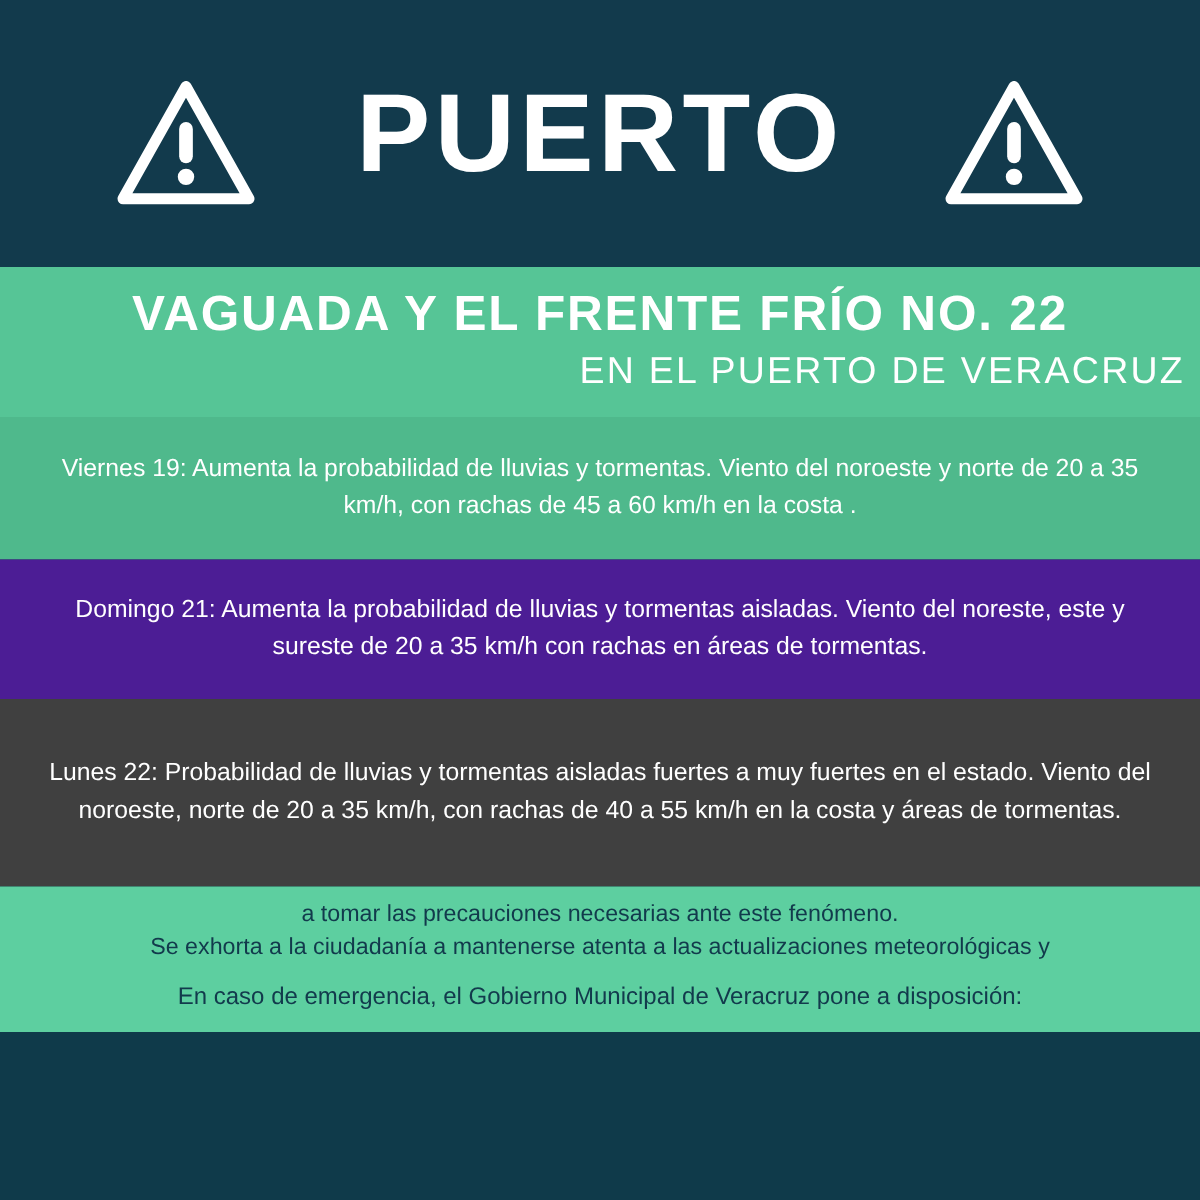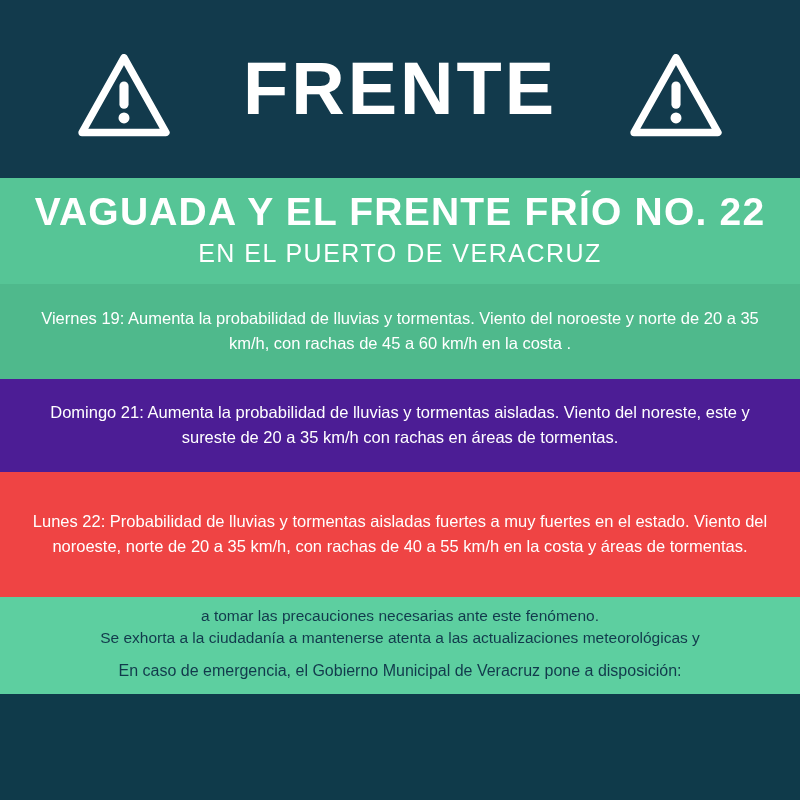--- a/index.html
+++ b/index.html
@@ -61,52 +61,53 @@
   
   .band-title {
     background: #56c596;
     padding: 14px 10px 16px 10px;
     text-align: center;
     flex: 0 0 auto;
   }
   .band-title .main {
     display: block;
     color: #ffffff;
-    font-size: 39px;
+    font-size: 33px;
     font-weight: bold;
     letter-spacing: 1.2px;
     line-height: 1.05;
   }
   .band-title .sub {
     display: block;
     color: #ffffff;
     font-size: 25px;
     font-weight: normal;
     letter-spacing: 1.5px;
     margin-top: 6px;
+    text-align: right;
   }
 
   
   .rows {
     flex: 0 0 auto;
   }
   .row {
     color: #ffffff;
     text-align: center;
     padding: 10px 26px;
     font-size: 16.5px;
     line-height: 1.55;
     display: flex;
     align-items: center;
     justify-content: center;
   }
   .row.r0 { background: #4fb98c; height: 75px; }
   .row.r1 { background: #46ac82; height: 73px; }
   .row.r2 { background: #4c1d95; height: 73px; }
-  .row.r3 { background: #ef4444; height: 105px; }
+  .row.r3 { background: #404040; height: 105px; }
 
   
   .cta {
     background: #5dcfa0;
     text-align: center;
     padding: 8px 20px 12px 20px;
     flex: 0 0 auto;
   }
   .cta-title {
     display: block;
@@ -130,21 +131,21 @@
 <div class="poster">
 
   <div class="header">
     <svg class="warn-icon warn-left" viewBox="0 0 100 92">
       <path d="M50 4 L96 86 L4 86 Z" fill="none" stroke="#ffffff" stroke-width="8" stroke-linejoin="round"></path>
       <rect x="45" y="30" width="10" height="30" rx="5" fill="#ffffff"></rect>
       <circle cx="50" cy="70" r="6" fill="#ffffff"></circle>
     </svg>
 
     <div class="header-title">
-      <span class="l1">FRENTE</span>
+      <span class="l1">PUERTO</span>
     </div>
 
     <svg class="warn-icon warn-right" viewBox="0 0 100 92">
       <path d="M50 4 L96 86 L4 86 Z" fill="none" stroke="#ffffff" stroke-width="8" stroke-linejoin="round"></path>
       <rect x="45" y="30" width="10" height="30" rx="5" fill="#ffffff"></rect>
       <circle cx="50" cy="70" r="6" fill="#ffffff"></circle>
     </svg>
   </div>
 
   <div class="band-title">

